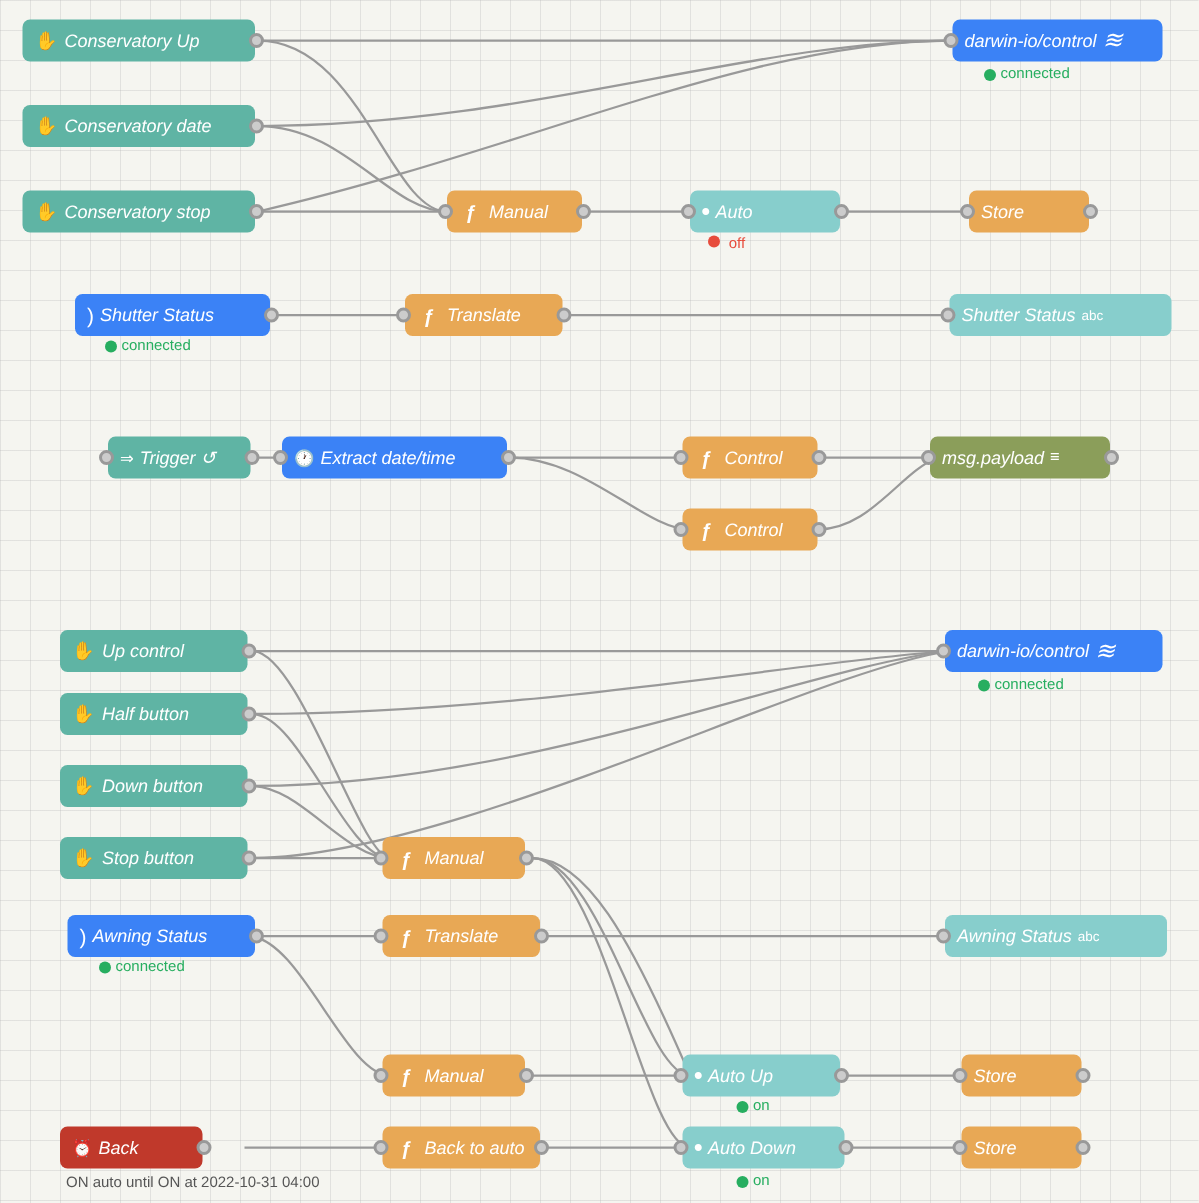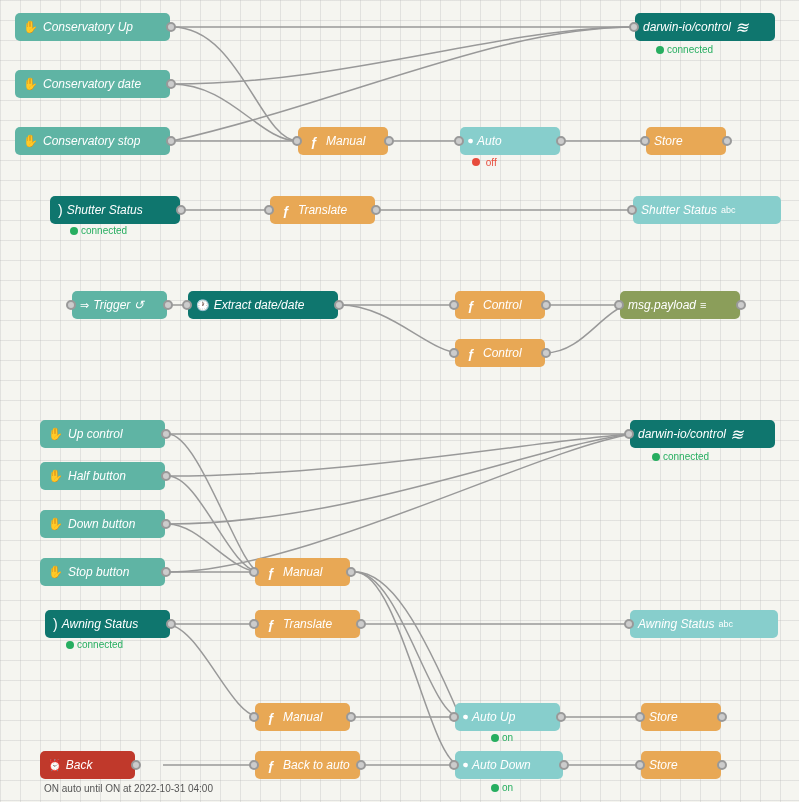--- a/index.html
+++ b/index.html
@@ -25,21 +25,21 @@
       padding: 0 8px;
       height: 28px;
       white-space: nowrap;
       font-size: 12px;
       font-style: italic;
       cursor: pointer;
     }
 
     .node-teal { background: #5fb4a4; color: #fff; }
     .node-orange { background: #e8a855; color: #fff; }
-    .node-purple { background: #0f766e; color: #fff; }
+    .node-purple { background: #3b82f6; color: #fff; }
     .node-olive { background: #8b9e5a; color: #fff; }
     .node-red { background: #c0392b; color: #fff; }
 
     .node-icon {
       width: 16px;
       height: 16px;
       margin-right: 4px;
       display: flex;
       align-items: center;
       justify-content: center;
@@ -277,21 +277,21 @@
 
 <div class="node node-teal" style="left:72px; top:291px; width:95px;">
   <span style="margin-right:4px; font-style:normal; font-size:11px;">⇒</span>
   <span class="node-label">Trigger ↺</span>
   <div class="port-left"></div>
   <div class="port-right"></div>
 </div>
 
 <div class="node node-purple" style="left:188px; top:291px; width:150px;">
   <span style="margin-right:4px; font-style:normal; font-size:11px;">🕐</span>
-  <span class="node-label">Extract date/date</span>
+  <span class="node-label">Extract date/time</span>
   <div class="port-left"></div>
   <div class="port-right"></div>
 </div>
 
 <div class="node node-orange" style="left:455px; top:291px; width:90px;">
   <span class="node-icon" style="font-style:normal; font-weight:bold; font-size:13px;">ƒ</span>
   <span class="node-label">Control</span>
   <div class="port-left"></div>
   <div class="port-right"></div>
 </div>

